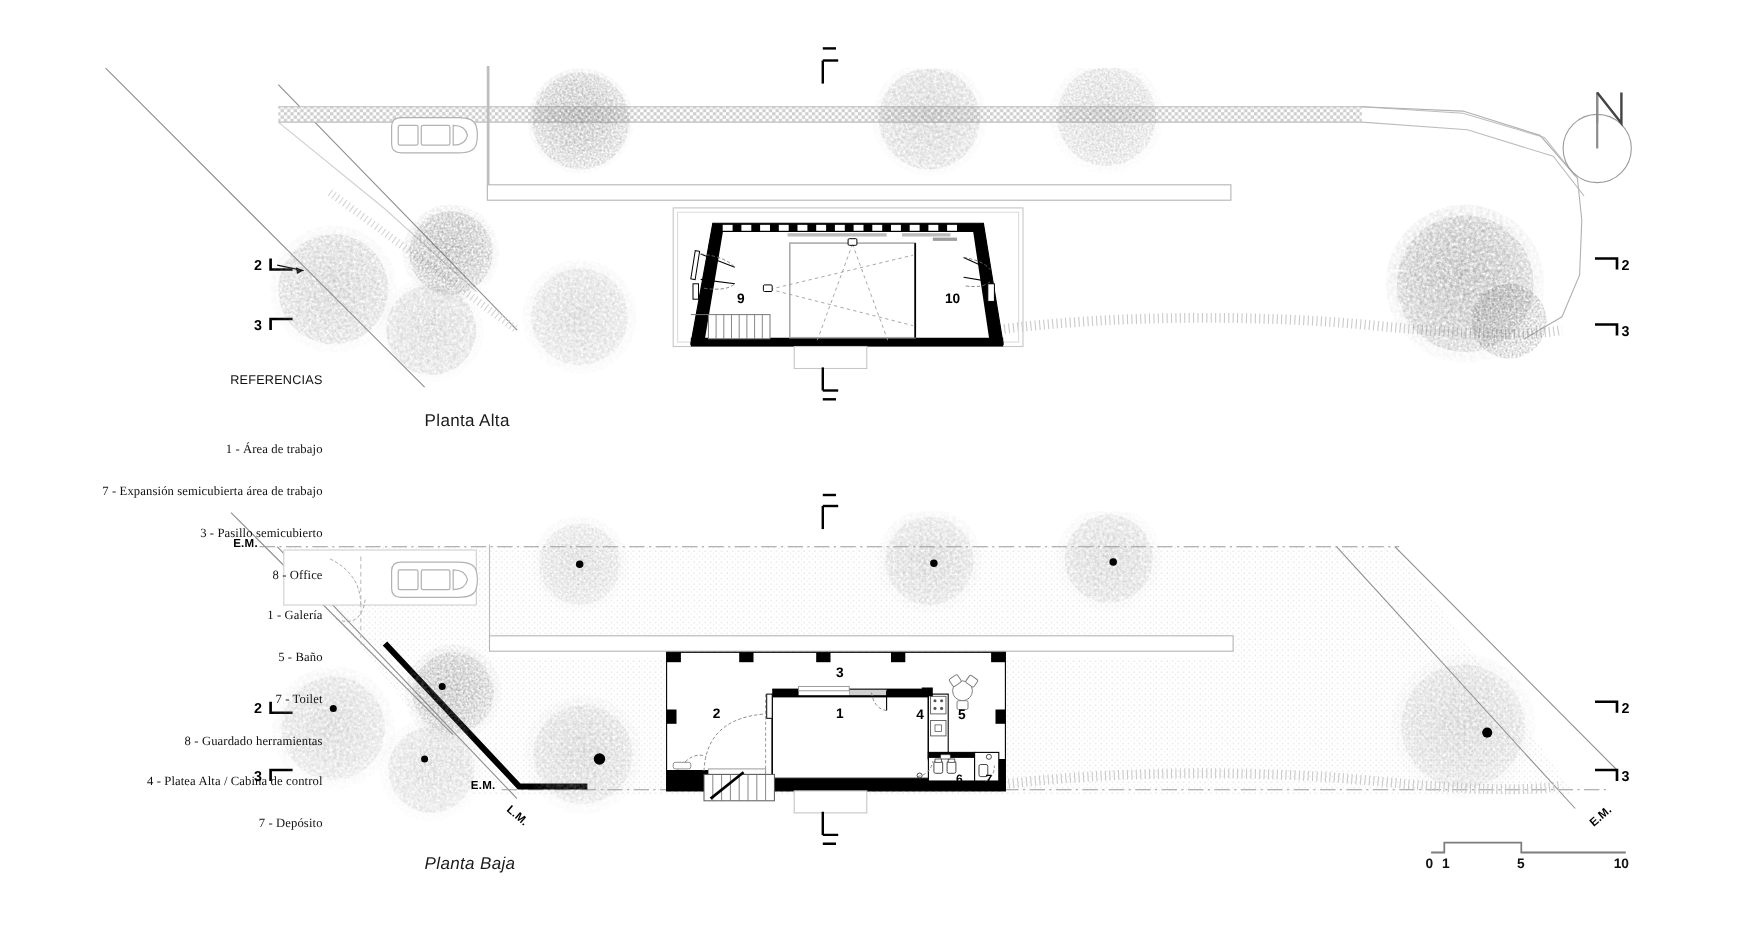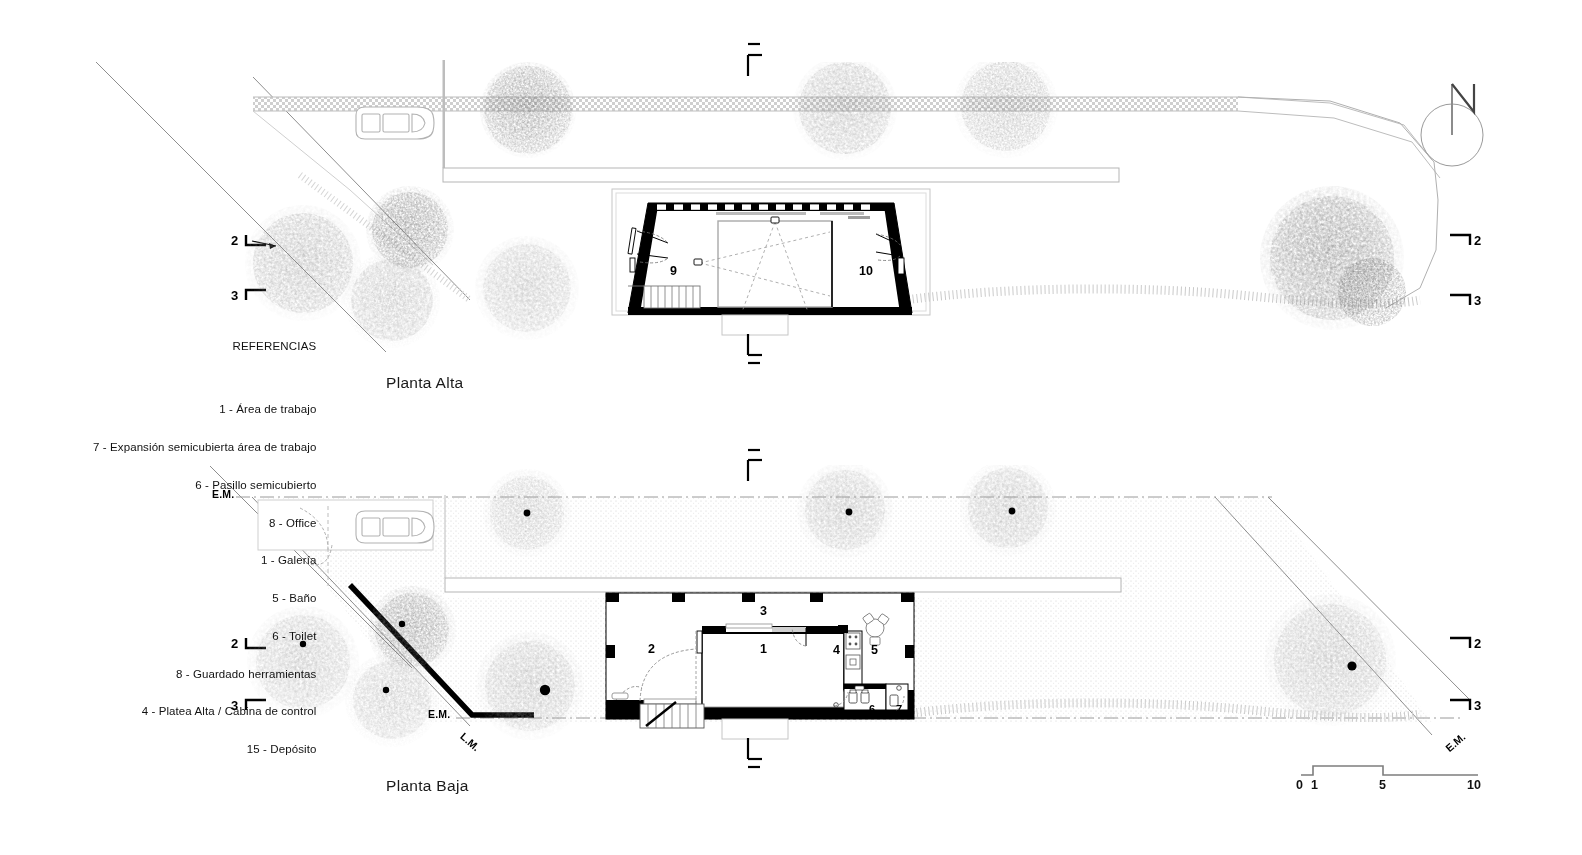--- a/index.html
+++ b/index.html
@@ -21,31 +21,31 @@
 
   
   #legend{
     left:93px; top:315px;
     font-size:11.5px;
     line-height:12.6px;
     letter-spacing:.1px;
     text-align:right;
   }
   #legend .lg-title{font-size:11.5px;letter-spacing:.2px;}
-  #legend ol{margin:0;padding:0;list-style:none;}
+  #legend ol{margin:0;padding:0;list-style:none;font-family:Liberation Serif, serif;}
   #legend li{white-space:nowrap;}
 
   
   .plan-title{
     font-size:15.5px;
     letter-spacing:.3px;
     color:#1a1a1a;
   }
   #title-alta{left:386px;top:374px;}
-  #title-baja{left:386px;top:777px;}
+  #title-baja{left:386px;top:777px;font-style:italic;}
 
   
   .rm{
     font-size:12.5px;
     font-weight:bold;
     color:#000;
   }
   .rm-sm{font-size:11px;font-weight:bold;color:#000;}
 
   
@@ -525,28 +525,28 @@
     <g>
       <path d="M1301,775 L1313,775 L1313,766 L1383,766 L1383,775 L1478,775" fill="none" stroke="#7d7d7d" stroke-width="1.6"></path>
     </g>
   </svg>
 
   <div class="txt" id="legend">
     <div class="lg-title">REFERENCIAS</div>
     <ol>
       <li>1 - Área de trabajo</li>
       <li>7 - Expansión semicubierta área de trabajo</li>
-      <li>6 - Pasillo semicubierto</li>
+      <li>3 - Pasillo semicubierto</li>
       <li>8 - Office</li>
       <li>1 - Galería</li>
       <li>5 - Baño</li>
-      <li>6 - Toilet</li>
+      <li>7 - Toilet</li>
       <li>8 - Guardado herramientas</li>
       <li>4 - Platea Alta / Cabina de control</li>
-      <li>15 - Depósito</li>
+      <li>7 - Depósito</li>
     </ol>
   </div>
 
   <div class="txt plan-title" id="title-alta">Planta Alta</div>
   <div class="txt plan-title" id="title-baja">Planta Baja</div>
 
   <div class="txt rm" style="left:670px;top:264px;">9</div>
   <div class="txt rm" style="left:859px;top:264px;">10</div>
 
   <div class="txt rm" style="left:760px;top:642px;">1</div>

